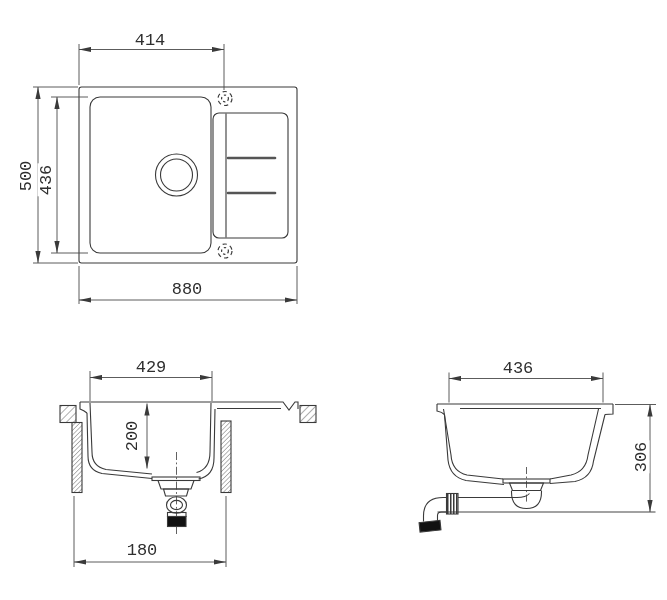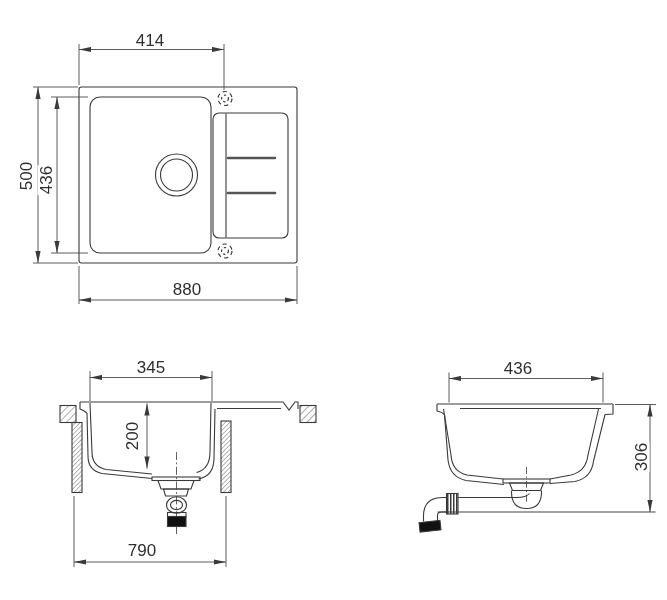--- a/index.html
+++ b/index.html
@@ -1,18 +1,18 @@
 <!DOCTYPE html>
 <html><head>
 <meta charset="utf-8">
 <style>
   html,body{margin:0;padding:0;background:#ffffff;}
   #stage{
     position:relative;width:667px;height:600px;background:#ffffff;overflow:hidden;
-    font-family:Liberation Sans, sans-serif;
+    font-family:Liberation Mono, monospace;
   }
   #stage svg{position:absolute;left:0;top:0;}
   .dim-label{
     position:absolute;font-size:17px;line-height:1;color:#2f2f2f;
     transform:translate(-50%,-50%);white-space:nowrap;background:#fff;padding:0 1px;
   }
   .dim-label.rot{transform:translate(-50%,-50%) rotate(-90deg);}
 </style>
 </head>
 <body>
@@ -172,19 +172,19 @@
         </g>
       </g>
     </g>
   </svg>
 
   <span class="dim-label" style="left:150px;top:40px;">414</span>
   <span class="dim-label rot" style="left:26px;top:176px;">500</span>
   <span class="dim-label rot" style="left:46px;top:180px;">436</span>
   <span class="dim-label" style="left:187px;top:289px;">880</span>
 
-  <span class="dim-label" style="left:151px;top:367px;">345</span>
+  <span class="dim-label" style="left:151px;top:367px;">429</span>
   <span class="dim-label rot" style="left:132px;top:436px;">200</span>
-  <span class="dim-label" style="left:142px;top:550px;">790</span>
+  <span class="dim-label" style="left:142px;top:550px;">180</span>
 
   <span class="dim-label" style="left:518px;top:368px;">436</span>
   <span class="dim-label rot" style="left:641px;top:457px;">306</span>
 </div>
 
 </body></html>

